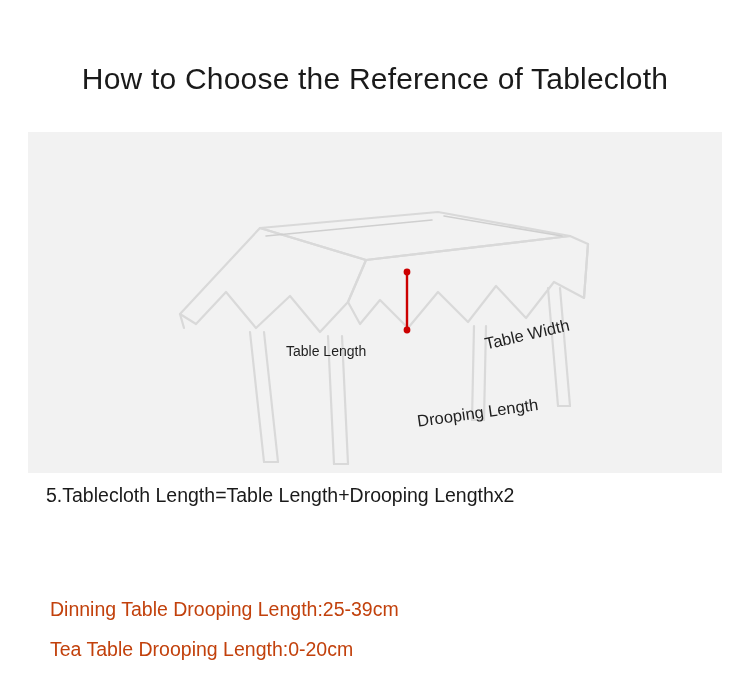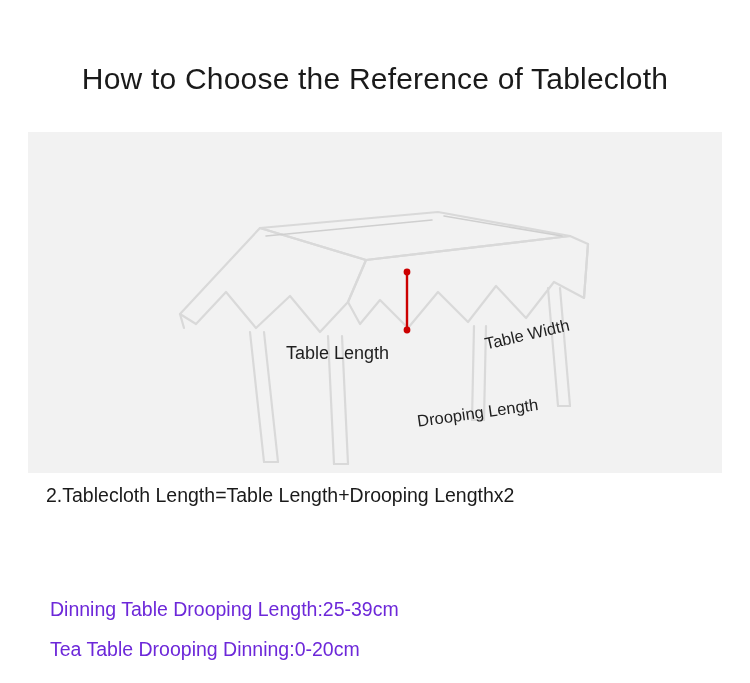--- a/index.html
+++ b/index.html
@@ -38,21 +38,21 @@
     height: 341px;
     background: #f2f2f2;
   }
   .diagram-svg {
     position: absolute;
     top: 0;
     left: 0;
   }
   .lbl {
     position: absolute;
-    font-size: 18px;
+    font-size: 14px;
     color: #1f1f1f;
     white-space: nowrap;
   }
   .lbl-table-length {
     top: 211px;
     left: 258px;
   }
   .lbl-table-width {
     top: 203px;
     left: 455px;
@@ -81,21 +81,21 @@
     white-space: nowrap;
   }
   .note-block {
     position: absolute;
     left: 50px;
     top: 600px;
     width: 660px;
   }
   .note-line {
     font-size: 19.5px;
-    color: #6d28d9;
+    color: #c2410c;
     line-height: 1;
     margin-bottom: 20px;
     white-space: nowrap;
   }
 </style>
 </head>
 <body>
 
 <div class="page">
 
@@ -139,21 +139,21 @@
         <circle cx="379" cy="198" r="3.4" fill="#cc0000"></circle>
       </g>
     </svg>
 
     <div class="lbl lbl-table-length">Table Length</div>
     <div class="lbl lbl-table-width">Table Width</div>
     <div class="lbl lbl-drooping">Drooping Length</div>
   </div>
 
   <div class="formula-block">
-    <div class="formula-line">2.Tablecloth Length=Table Length+Drooping Lengthx2</div>
+    <div class="formula-line">5.Tablecloth Length=Table Length+Drooping Lengthx2</div>
   </div>
 
   <div class="note-block">
     <div class="note-line">Dinning Table Drooping Length:25-39cm</div>
-    <div class="note-line">Tea Table Drooping Dinning:0-20cm</div>
+    <div class="note-line">Tea Table Drooping Length:0-20cm</div>
   </div>
 
 </div>
 
 </body></html>

